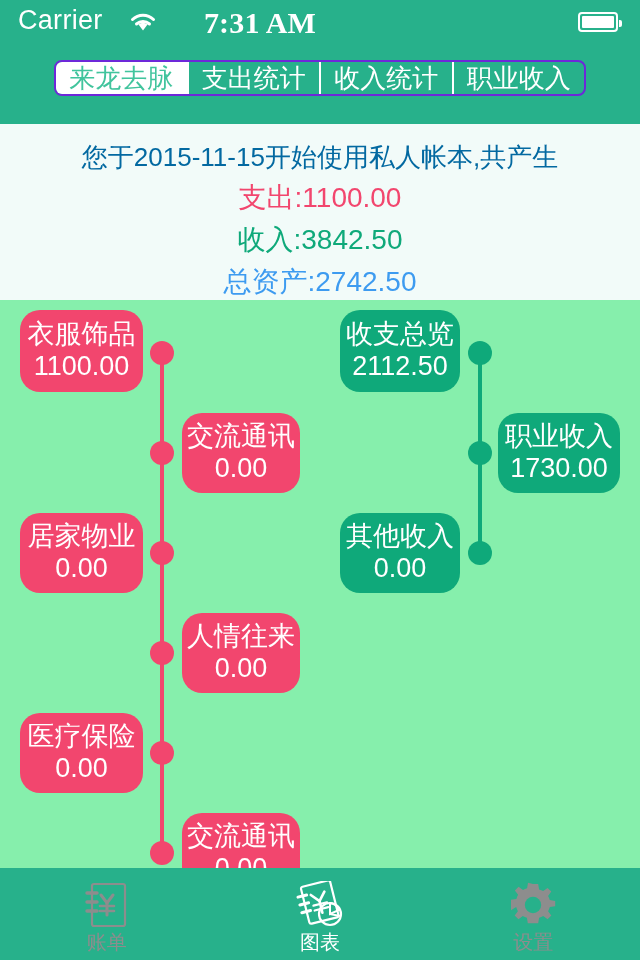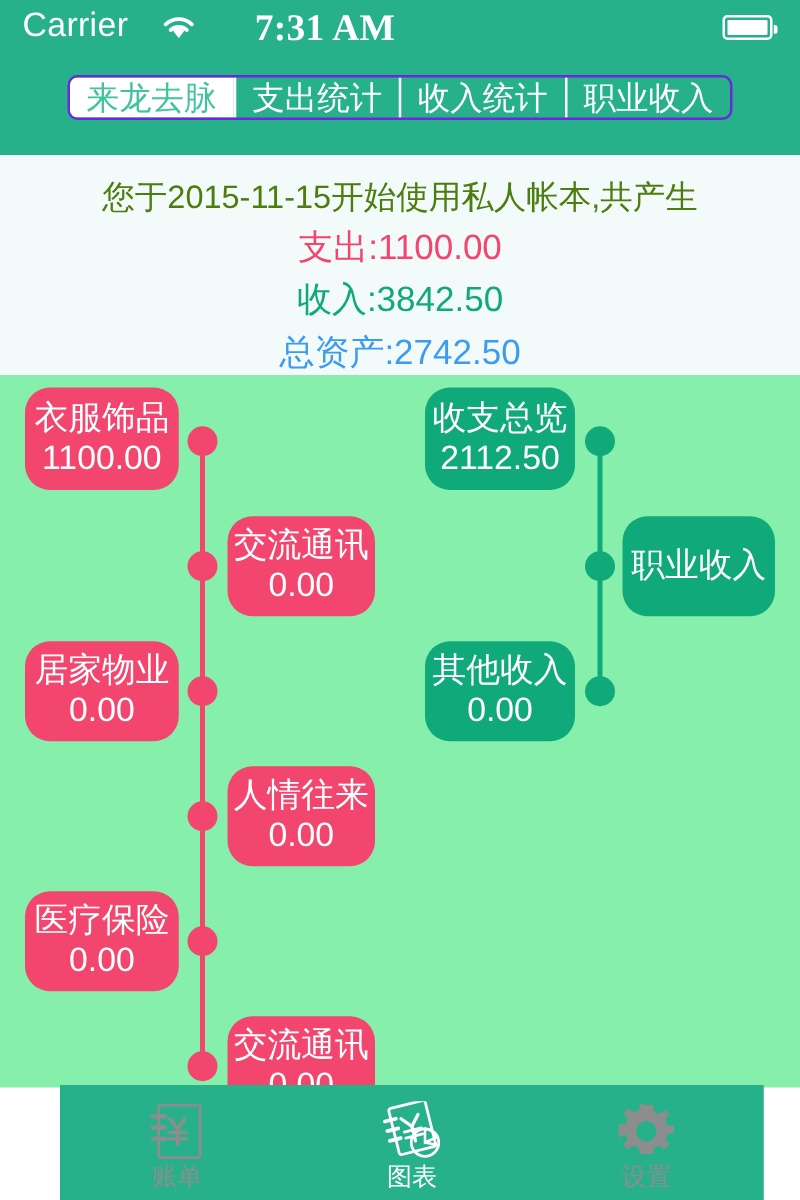--- a/index.html
+++ b/index.html
@@ -81,21 +81,21 @@
 
   
   .summary {
     position: absolute; left: 0; top: 124px;
     width: 640px; height: 176px;
     background: #f2fbf9;
     text-align: center;
     padding-top: 15px;
   }
   .summary .line1 {
-    font-size: 26px; color: #4d7c0f; line-height: 1.45;
+    font-size: 26px; color: #0369a1; line-height: 1.45;
     white-space: nowrap;
   }
   .summary .line-exp {
     font-size: 28px; color: #f2466e; line-height: 1.5;
   }
   .summary .line-inc {
     font-size: 28px; color: #0fa97a; line-height: 1.5;
   }
   .summary .line-tot {
     font-size: 28px; color: #3d9bf0; line-height: 1.5;
@@ -130,24 +130,23 @@
     padding: 4px 6px;
   }
   .bubble.expense { background: #f2466e; }
   .bubble.income  { background: #0fa97a; }
   .bubble .b-name { font-size: 27px; white-space: nowrap; }
   .bubble .b-amt  { font-size: 27px; white-space: nowrap; }
 
   
   .tabbar {
     position: absolute; left: 0; bottom: 0;
-    width: 563px; height: 92px;
+    width: 640px; height: 92px;
     background: #27b18b;
     display: flex;
-    margin-left: 48px;
   }
   .tab {
     flex: 1 1 0;
     display: flex; flex-direction: column;
     align-items: center; justify-content: center;
     cursor: pointer; user-select: none;
     padding-top: 4px;
   }
   .tab .tab-icon { height: 50px; display: flex; align-items: center; justify-content: center; }
   .tab .tab-label {
@@ -241,20 +240,21 @@
       <span class="b-amt">0.00</span>
     </div>
 
     <div class="bubble income" style="left:340px; top:10px; width:120px; height:82px;">
       <span class="b-name">收支总览</span>
       <span class="b-amt">2112.50</span>
     </div>
 
     <div class="bubble income" style="left:498px; top:113px; width:122px; height:80px;">
       <span class="b-name">职业收入</span>
+      <span class="b-amt">1730.00</span>
     </div>
 
     <div class="bubble income" style="left:340px; top:213px; width:120px; height:80px;">
       <span class="b-name">其他收入</span>
       <span class="b-amt">0.00</span>
     </div>
   </div>
 
   <div class="tabbar">
 

